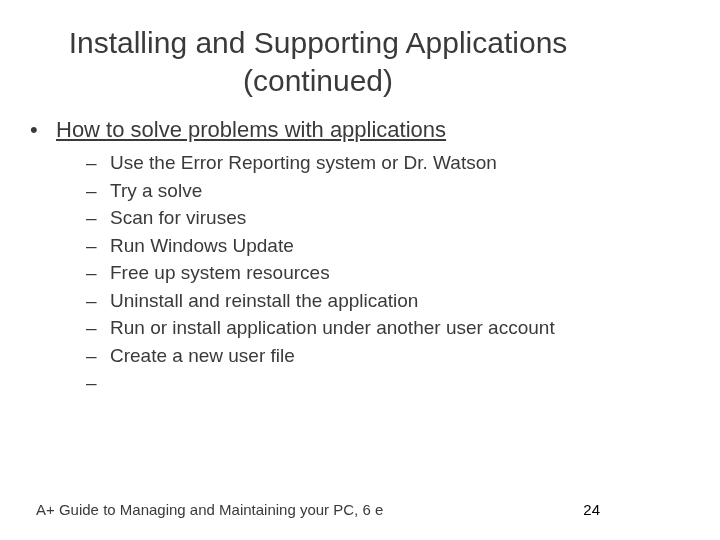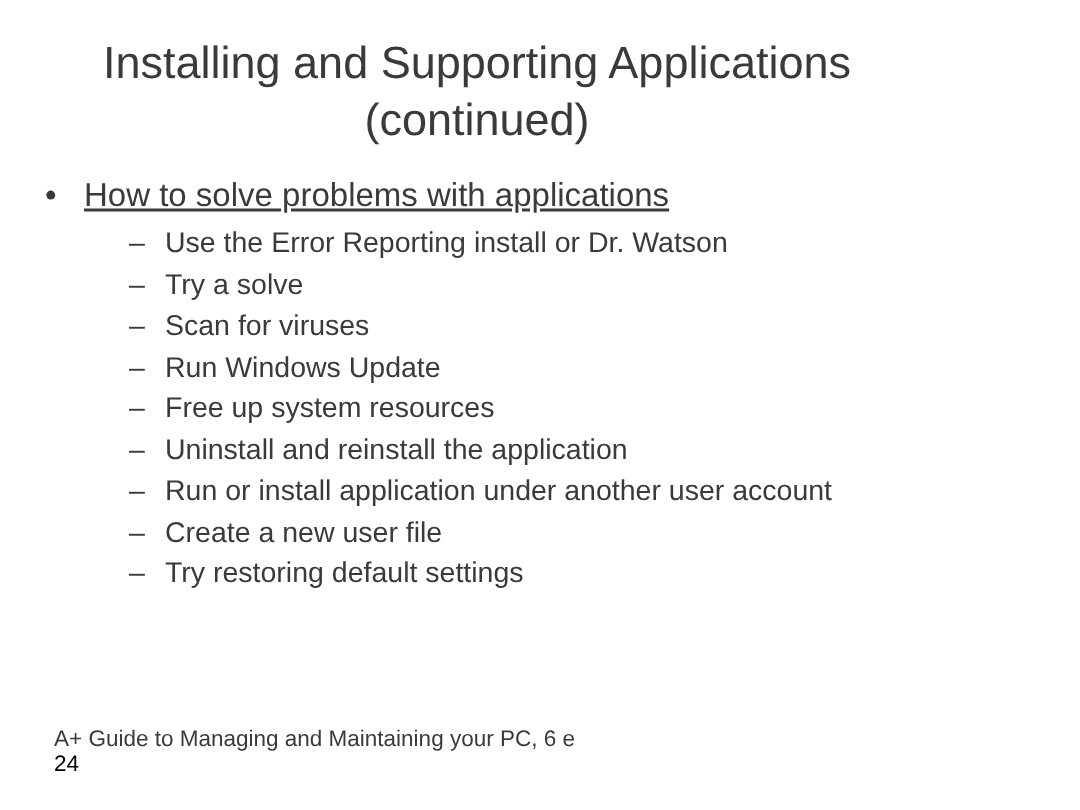--- a/index.html
+++ b/index.html
@@ -64,21 +64,20 @@
     position: absolute;
     bottom: 22px;
     left: 0;
     right: 0;
     padding: 0 36px;
     font-size: 15px;
     color: #3a3a3a;
     display: flex;
     justify-content: space-between;
     align-items: baseline;
-    flex-direction: column;
   }
   .pagenum {
     color: #000000;
   }
 </style>
 </head>
 <body>
 
 <div class="slide">
 
@@ -88,21 +87,21 @@
   </div>
 
   <div class="body">
     <div class="lvl1">
       <span class="bullet">•</span>
       <span class="text">How to solve problems with applications</span>
     </div>
     <div class="sub">
       <div class="lvl2">
         <span class="dash">–</span>
-        <span>Use the Error Reporting install or Dr. Watson</span>
+        <span>Use the Error Reporting system or Dr. Watson</span>
       </div>
       <div class="lvl2">
         <span class="dash">–</span>
         <span>Try a solve</span>
       </div>
       <div class="lvl2">
         <span class="dash">–</span>
         <span>Scan for viruses</span>
       </div>
       <div class="lvl2">
@@ -120,21 +119,20 @@
       <div class="lvl2">
         <span class="dash">–</span>
         <span>Run or install application under another user account</span>
       </div>
       <div class="lvl2">
         <span class="dash">–</span>
         <span>Create a new user file</span>
       </div>
       <div class="lvl2">
         <span class="dash">–</span>
-        <span>Try restoring default settings</span>
       </div>
     </div>
   </div>
 
   <div class="footer">
     <span>A+ Guide to Managing and Maintaining your PC, 6 e</span>
     <span class="pagenum">24</span>
   </div>
 
 </div>

